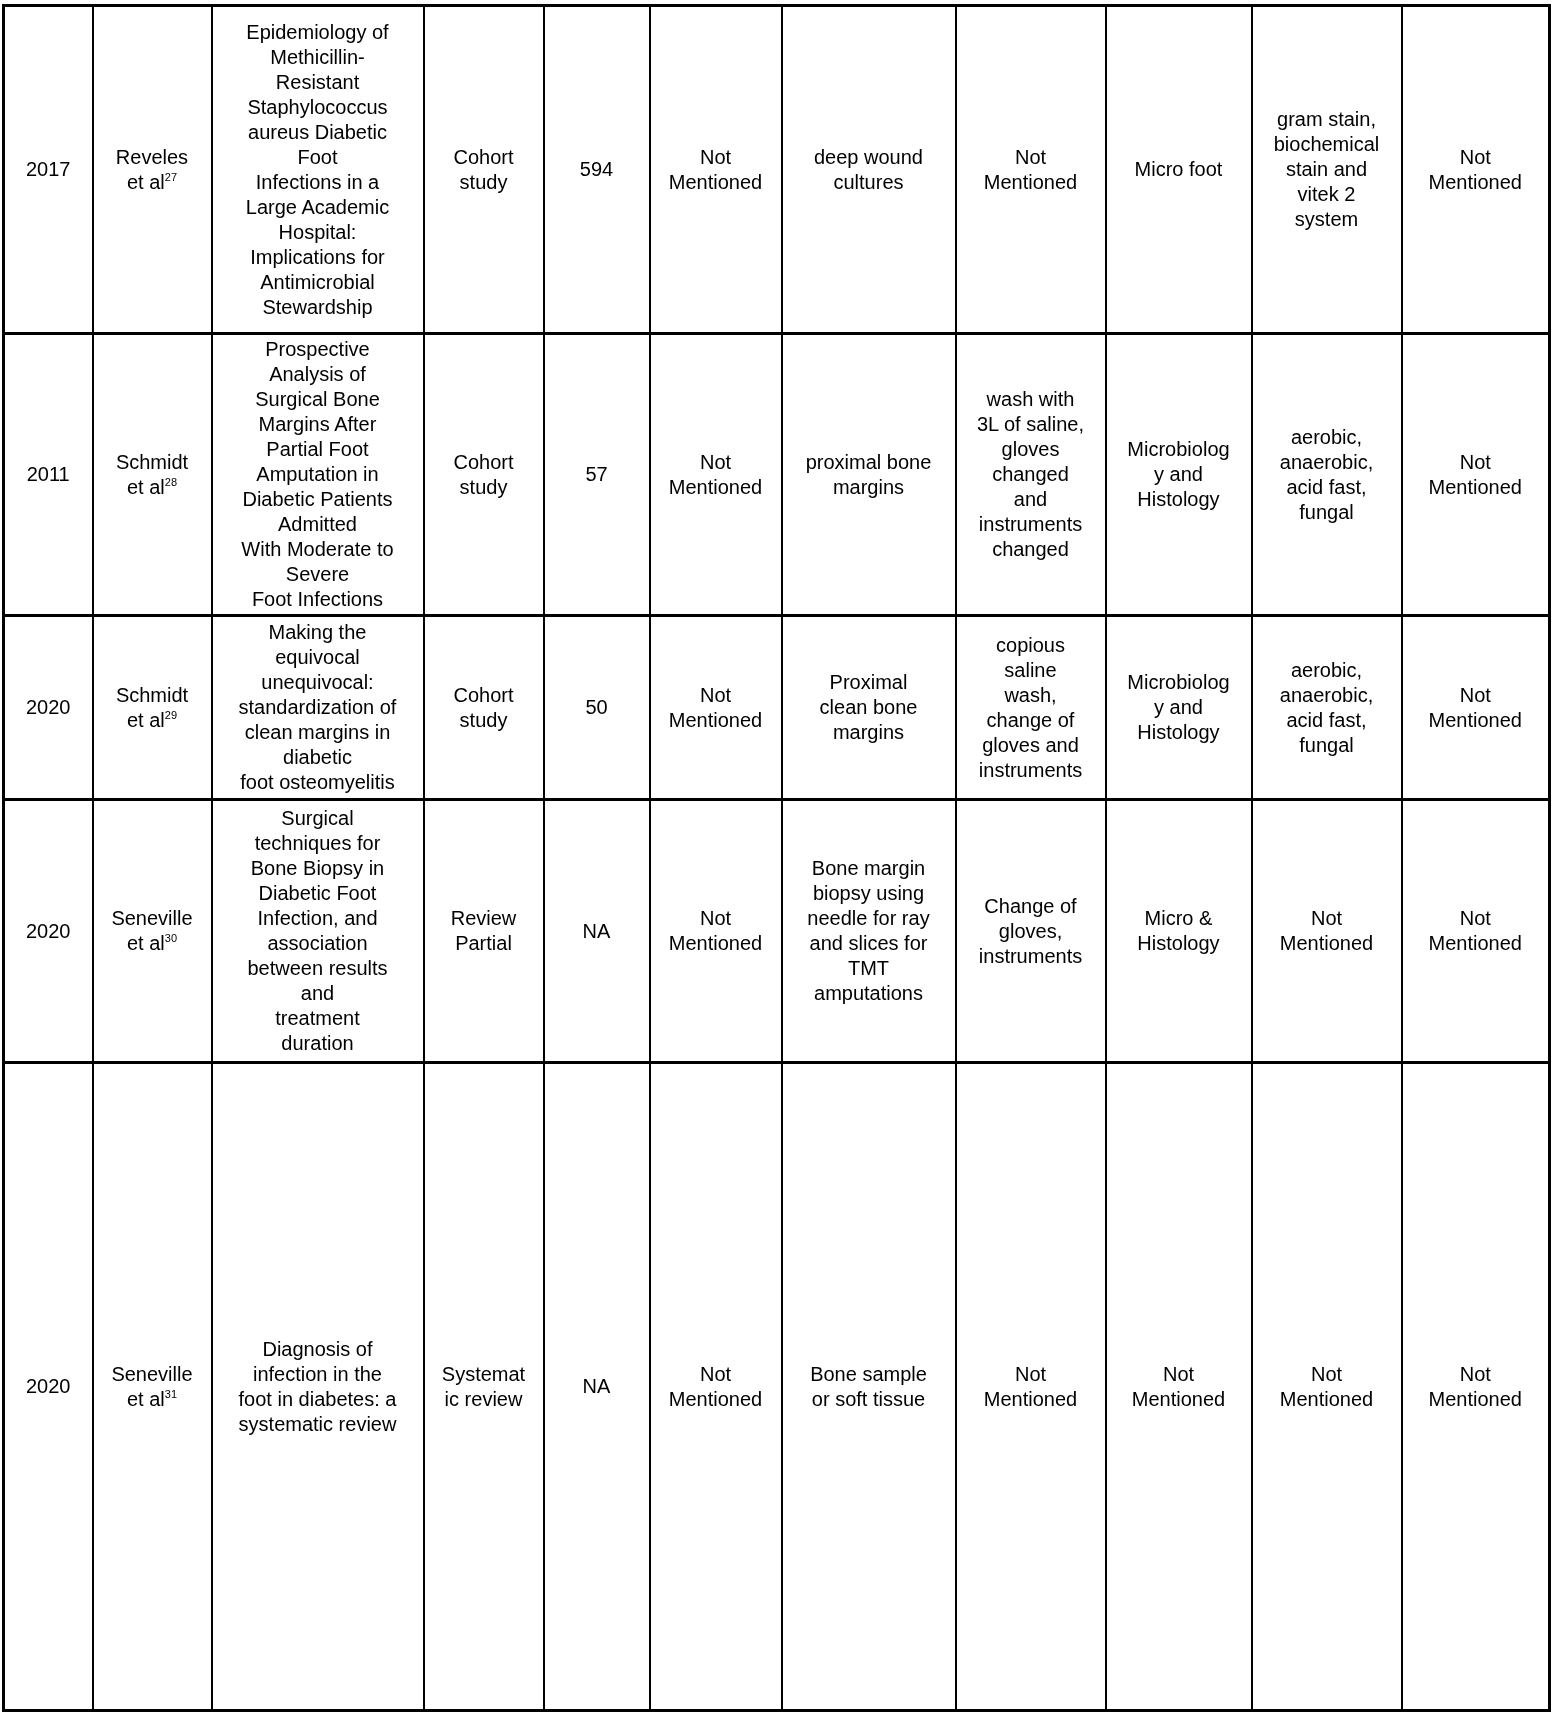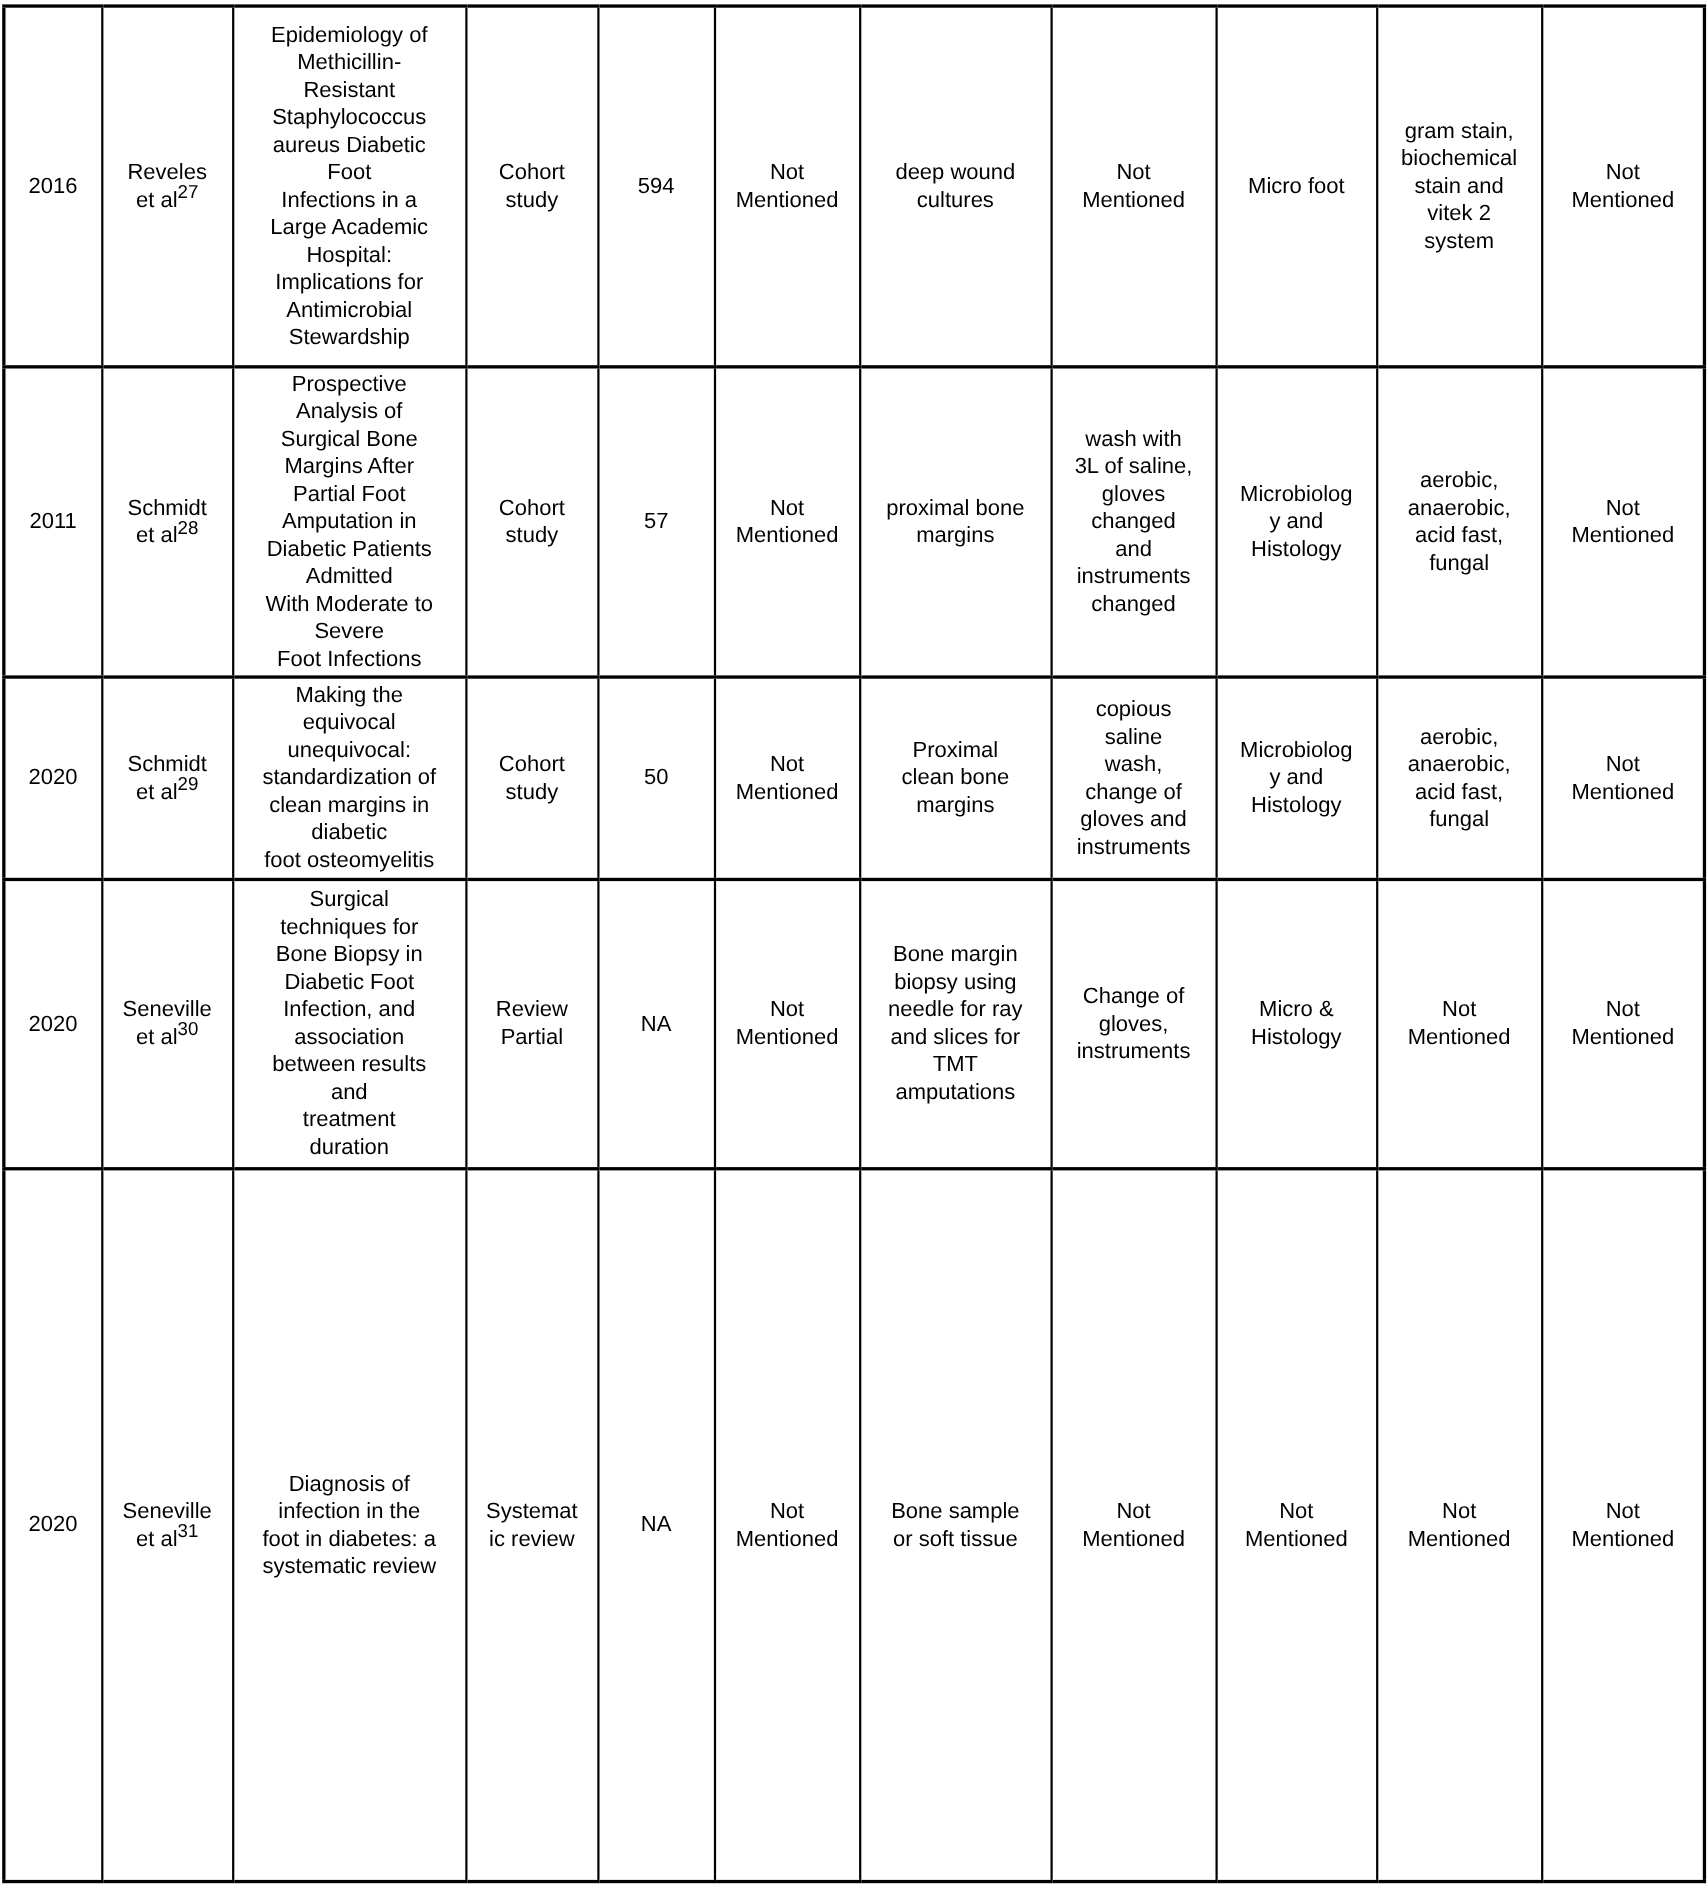--- a/index.html
+++ b/index.html
@@ -42,21 +42,21 @@
     margin-left: 11px;
   }
   
   table.studies tr:nth-child(1) { height: 328px; }
   table.studies tr:nth-child(2) { height: 272px; }
   table.studies tr:nth-child(3) { height: 184px; }
   table.studies tr:nth-child(4) { height: 263px; }
   table.studies tr:nth-child(5) { height: 648px; }
   .pre { white-space: pre-line; }
   sup {
-    font-size: 17px;
+    font-size: 11px;
     line-height: 0;
     vertical-align: super;
   }
 </style>
 </head>
 <body>
 
 <div class="page">
   <table class="studies">
     <colgroup>
@@ -67,21 +67,21 @@
       <col style="width:106px">
       <col style="width:132px">
       <col style="width:174px">
       <col style="width:150px">
       <col style="width:146px">
       <col style="width:150px">
       <col style="width:148px">
     </colgroup>
     <tbody id="studies-body">
   <tr>
-    <td><span class="pre">2016</span></td>
+    <td><span class="pre">2017</span></td>
     <td><span class="pre">Reveles
 et al</span><sup>27</sup></td>
     <td><span class="pre">Epidemiology of
 Methicillin-
 Resistant
 Staphylococcus
 aureus Diabetic
 Foot
 Infections in a
 Large Academic

